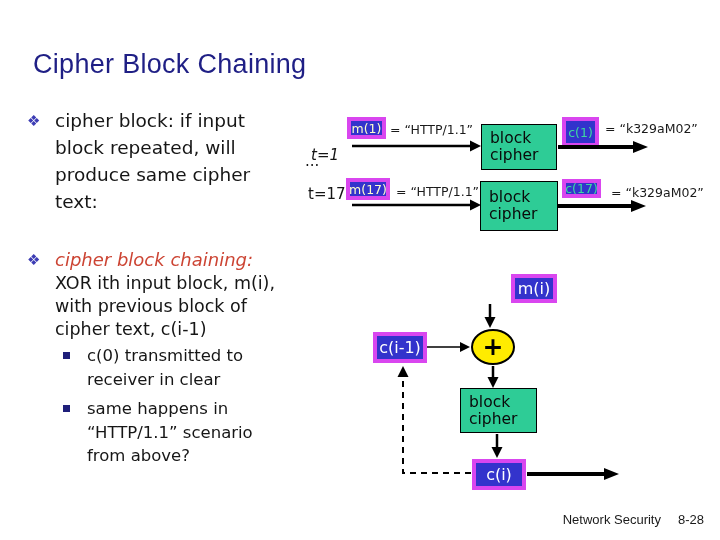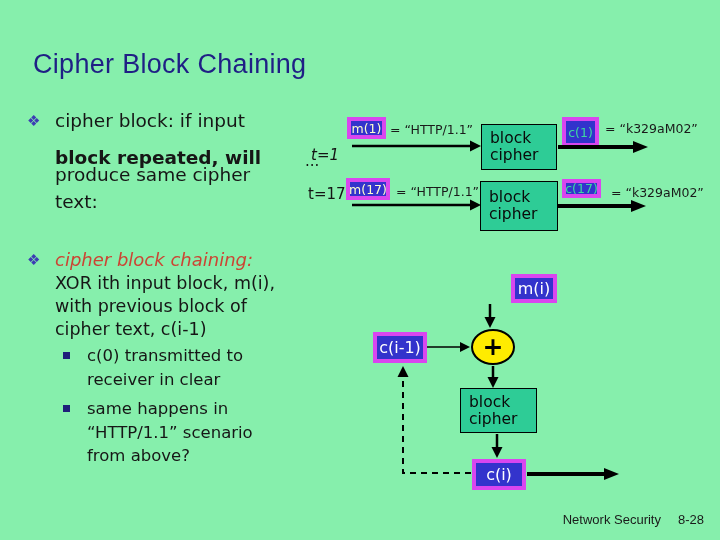--- a/index.html
+++ b/index.html
@@ -1,19 +1,19 @@
 <!DOCTYPE html>
 <html><head>
 <meta charset="utf-8">
 <style>
   html,body{margin:0;padding:0;background:#888;}
   .slide{
     position:relative;
     width:720px;height:540px;
-    background:#86efac;
+    background:#ffffff;
     overflow:hidden;
     font-family:"DejaVu Sans",sans-serif;
     color:#141414;
   }
   .abs{position:absolute;}
 
   .title{
     left:33px;top:49px;
     font-size:27px;
     letter-spacing:0.3px;
@@ -116,21 +116,21 @@
 </style>
 </head>
 <body>
 
 <div class="slide">
 
   <div class="abs title">Cipher Block Chaining</div>
 
   <div class="abs diamond" style="left:27px;top:114px;">❖</div>
   <div class="abs b1line" style="top:107px;">cipher block: if input</div>
-  <div class="abs b1line" style="top:144px;font-weight:bold;">block repeated, will</div>
+  <div class="abs b1line" style="top:134px;">block repeated, will</div>
   <div class="abs b1line" style="top:161px;">produce same cipher</div>
   <div class="abs b1line" style="top:188px;">text:</div>
 
   <div class="abs diamond" style="left:27px;top:253px;">❖</div>
   <div class="abs b2head">cipher block chaining:</div>
   <div class="abs b2line" style="top:272px;">XOR ith input block, m(i),</div>
   <div class="abs b2line" style="top:295px;">with previous block of</div>
   <div class="abs b2line" style="top:318px;">cipher text, c(i-1)</div>
 
   <div class="abs sq" style="left:63px;top:352px;"></div>

